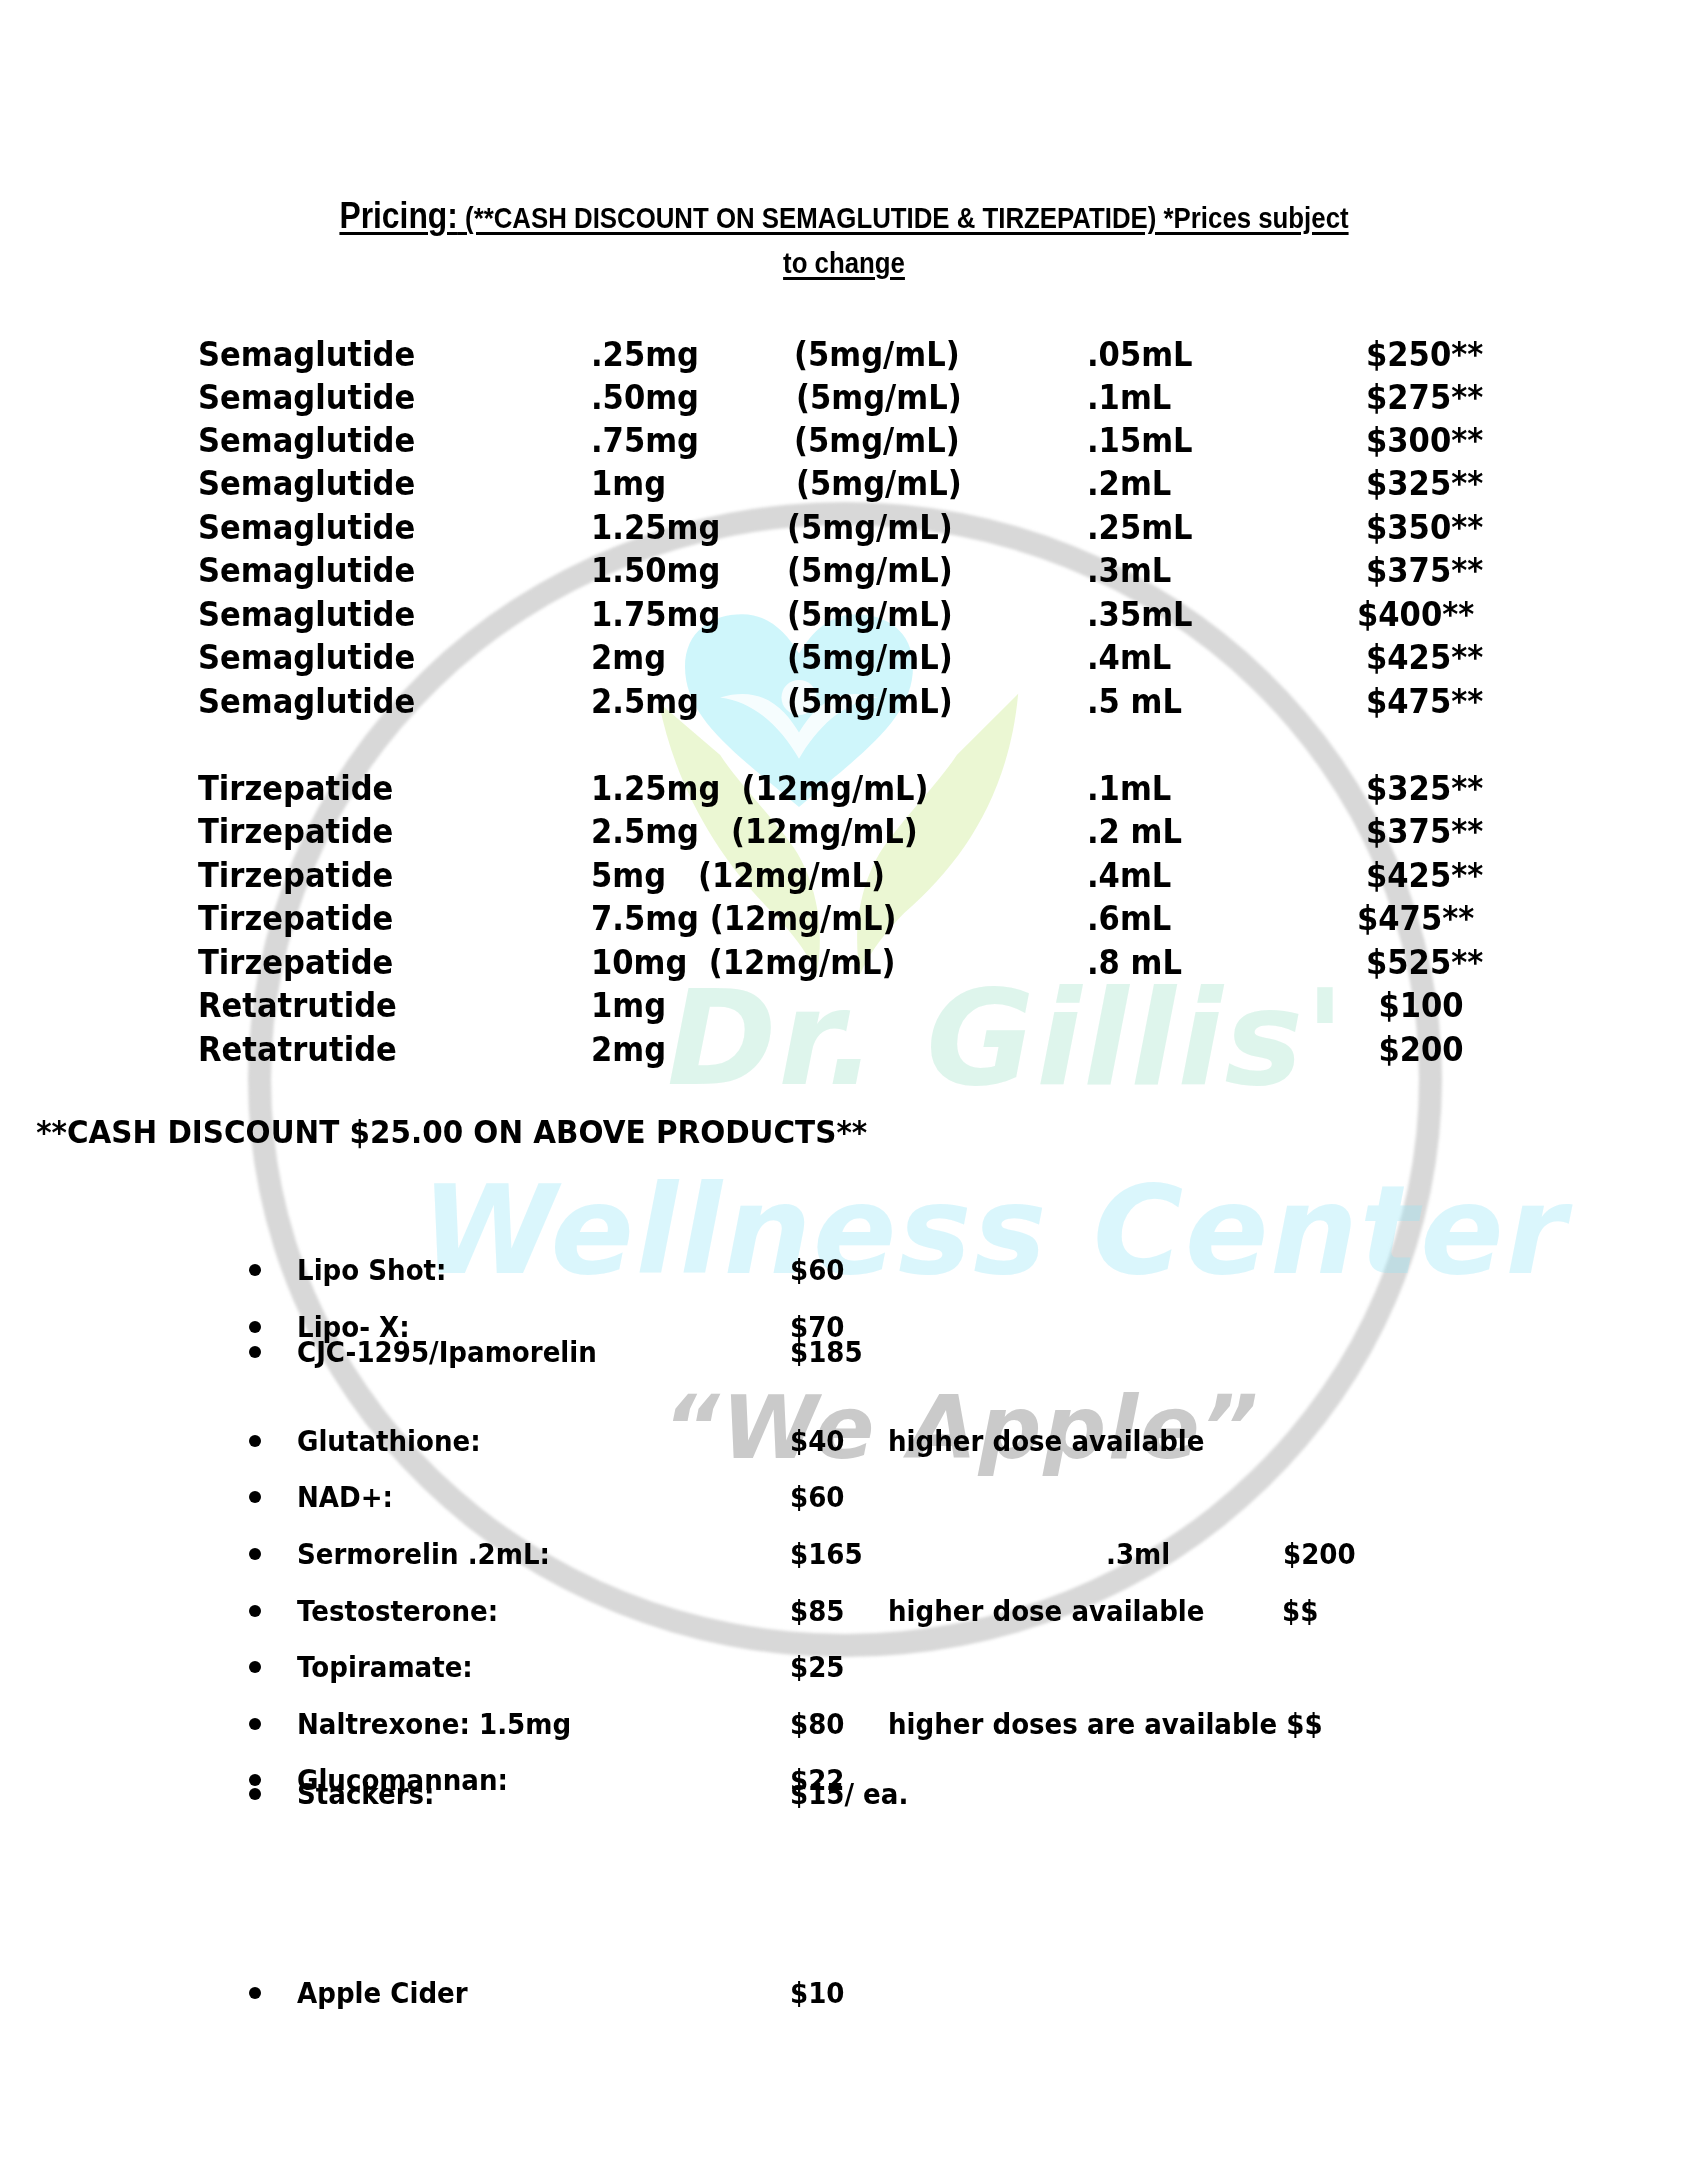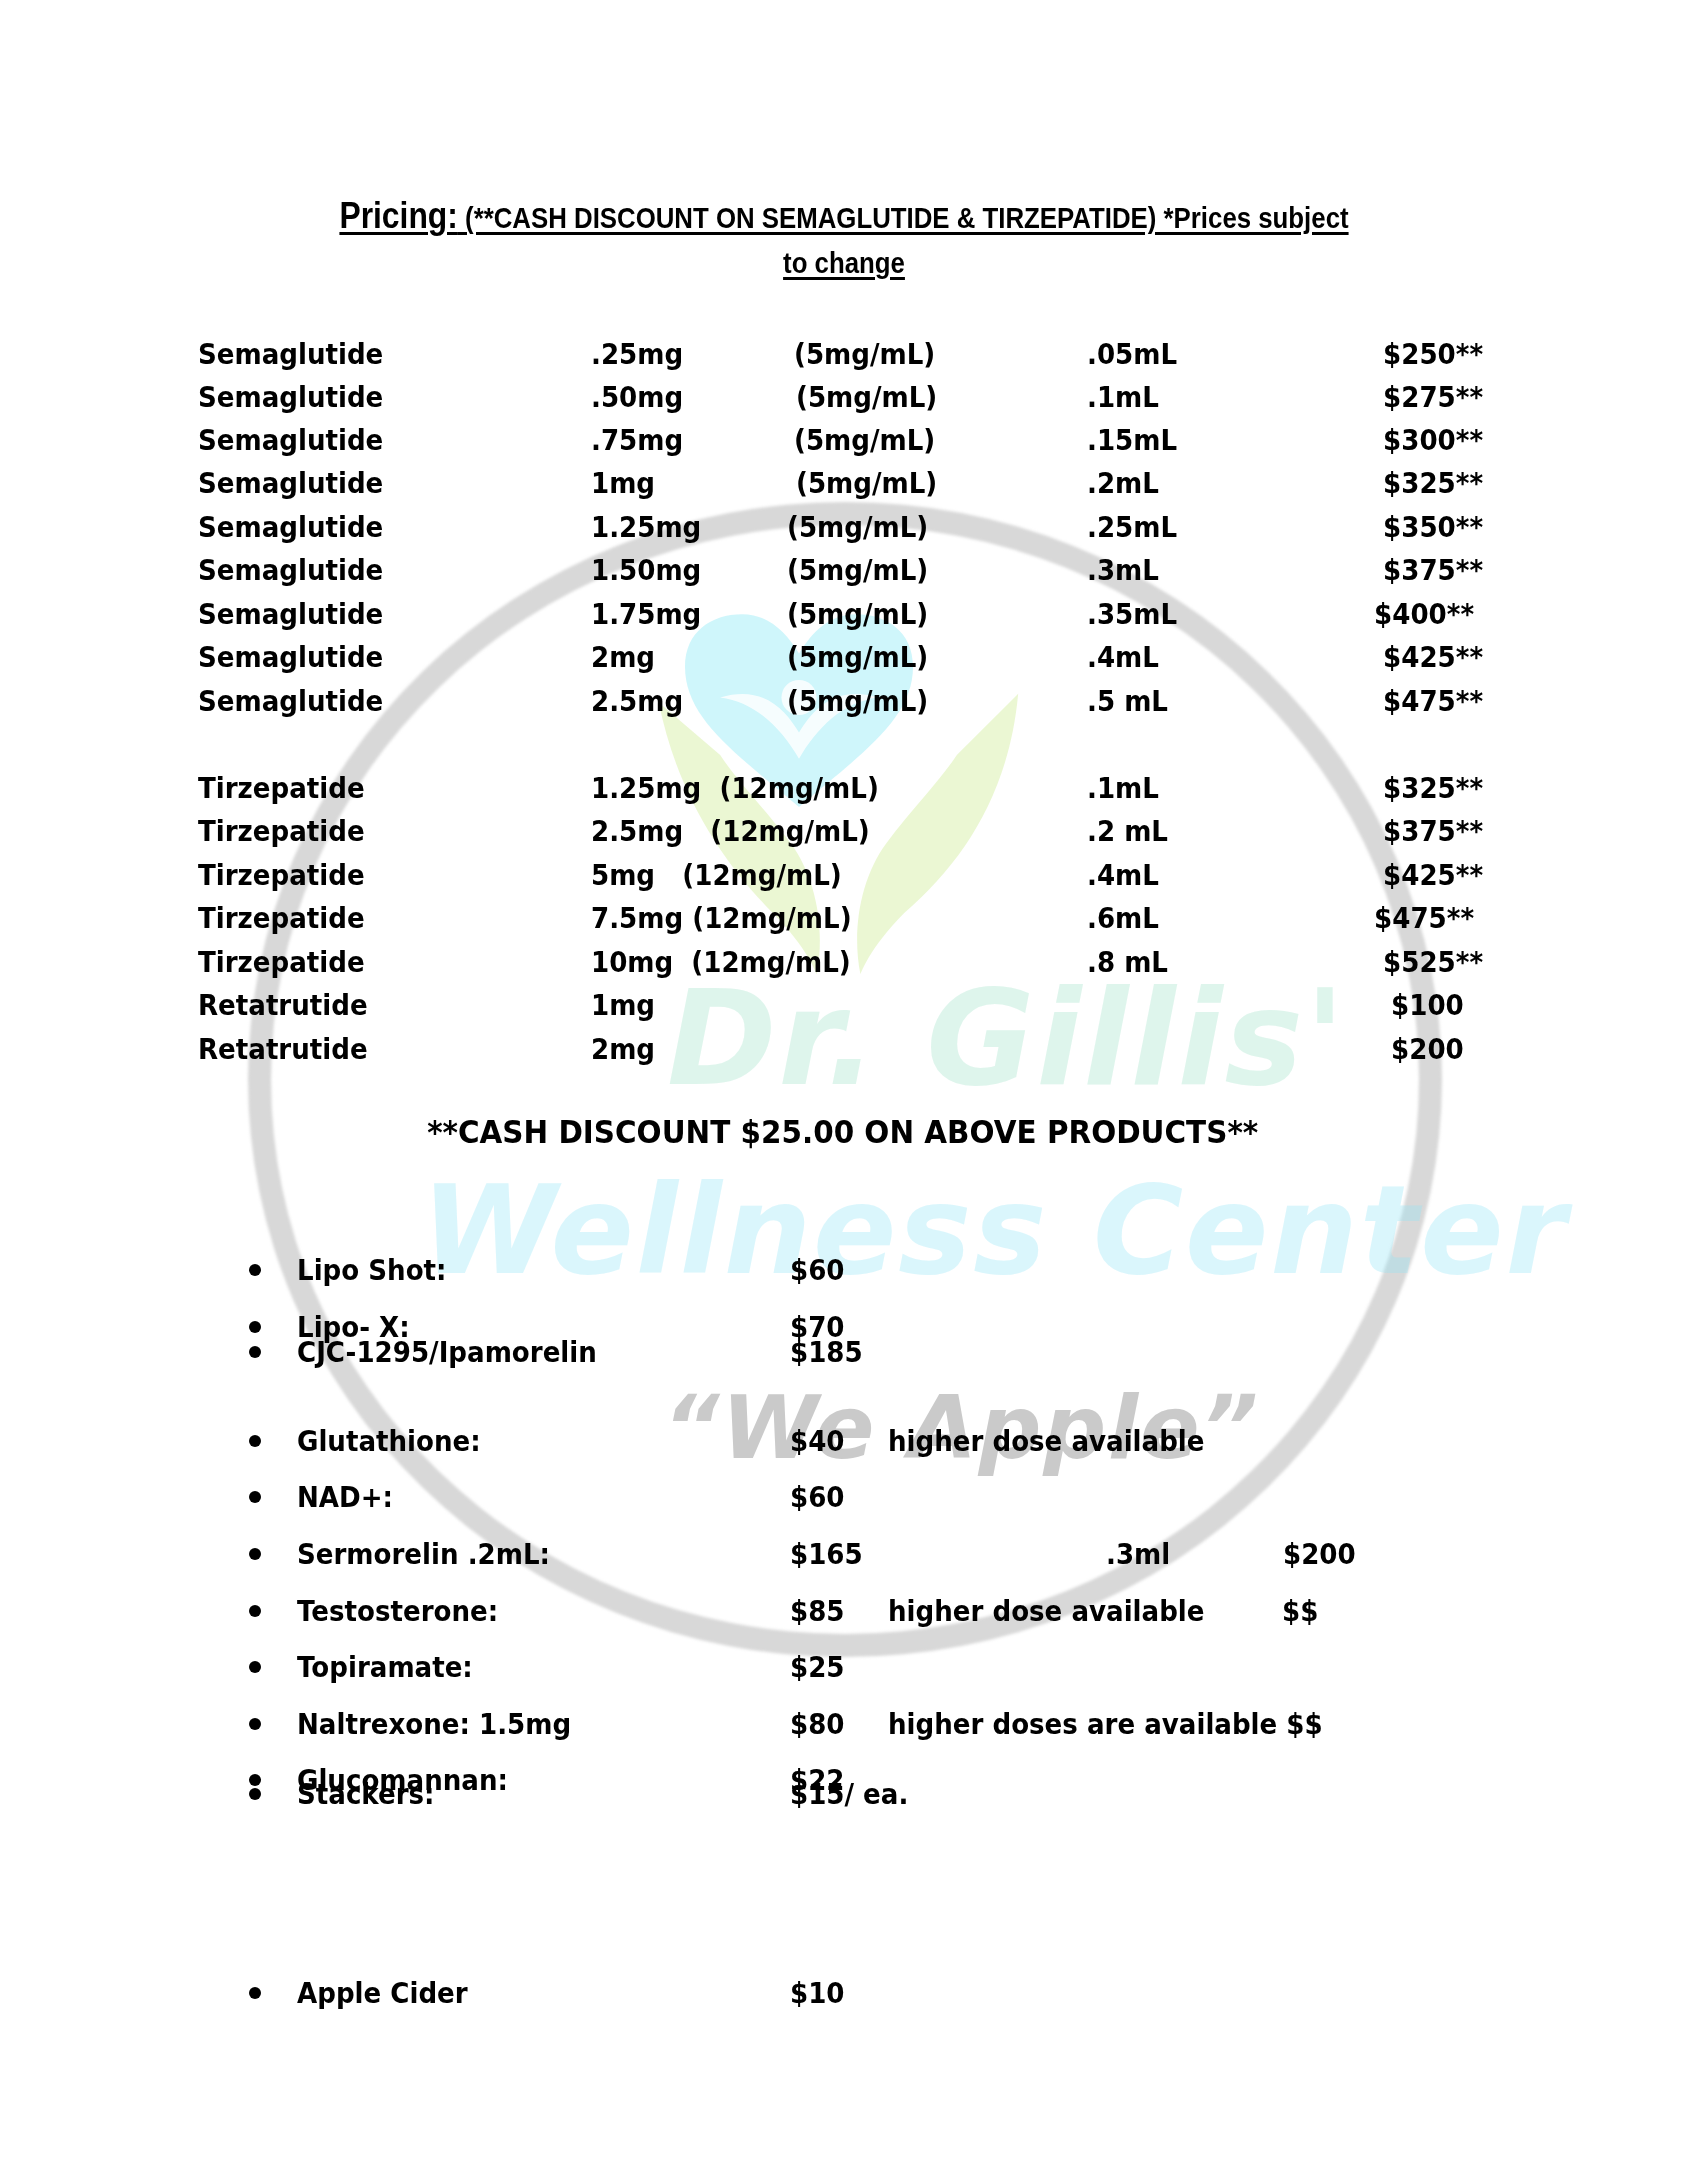--- a/index.html
+++ b/index.html
@@ -22,30 +22,30 @@
   
   .title { position: absolute; left: 198px; width: 1292px; text-align: center;
            font-family: "Liberation Sans", sans-serif; font-weight: bold; text-decoration: underline;
            text-decoration-thickness: 2.6px; text-underline-offset: 3.5px; transform: scaleX(0.86);
            transform-origin: center; }
   .title-l1 { top: 195px; font-size: 30px; }
   .title-l1 .big { font-size: 37px; }
   .title-l2 { top: 246px; font-size: 30px; }
 
   
-  .row { position: absolute; left: 0; width: 1685px; height: 40px; font-size: 29px;
+  .row { position: absolute; left: 0; width: 1685px; height: 40px; font-size: 34px;
          font-weight: bold; line-height: 40px; }
   .row span { position: absolute; top: 0; white-space: pre; transform: scaleX(0.9); transform-origin: left; }
   .c-name { left: 198px; }
   .c-dose { left: 591px; }
   .c-conc { left: 788px; }
   .c-vol  { left: 1087px; }
   .c-price { right: 202px; transform-origin: right !important; }
 
-  .discount { position: absolute; top: 1113px; left: 0; width: 1685px; text-align: center;
+  .discount { position: absolute; top: 1113px; left: 0; width: 1685px; text-align: left;
               font-size: 32px; font-weight: bold; text-decoration: underline;
               text-decoration-thickness: 2.6px; text-underline-offset: 5.3px; }
   .discount span { display: inline-block; transform: scaleX(0.92); }
 
   
   .brow { position: absolute; left: 0; width: 1685px; height: 44px; font-size: 29px;
           font-weight: bold; line-height: 44px; }
   .brow span { position: absolute; top: 0; white-space: pre; transform: scaleX(0.9); transform-origin: left; }
   .b-dot { left: 249px; width: 12.3px; height: 12.3px; border-radius: 50%; background: #000;
            top: 16px !important; transform: none !important; }

